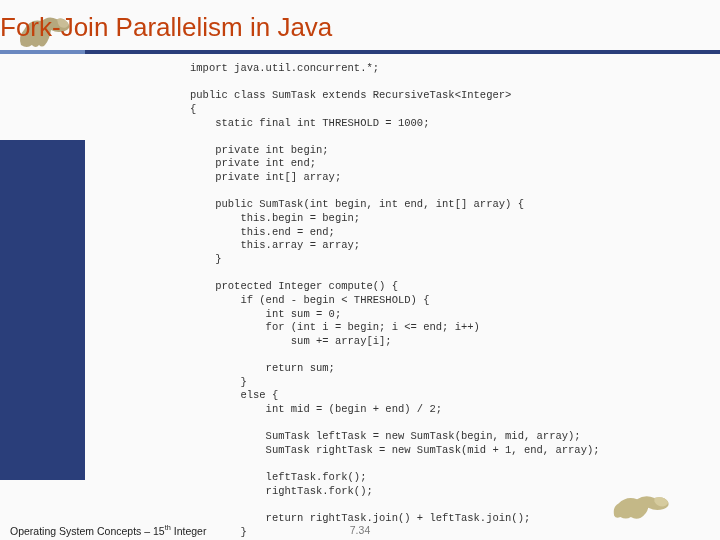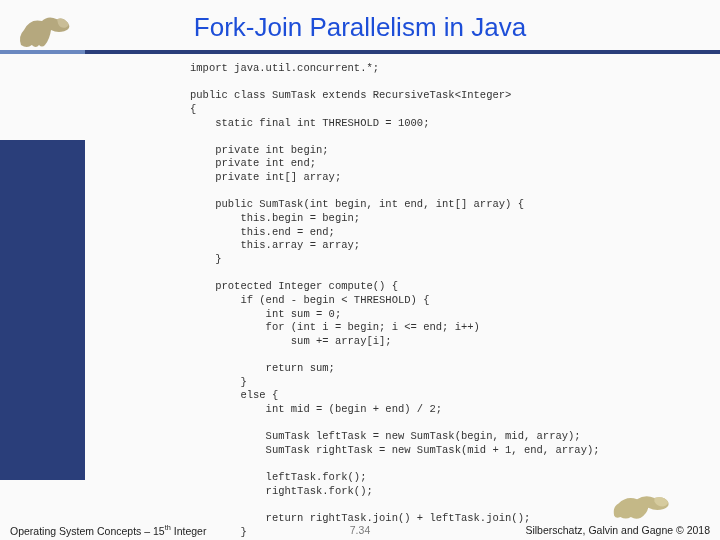--- a/index.html
+++ b/index.html
@@ -26,24 +26,24 @@
     top: 0;
     width: 85px;
     height: 4px;
     background: #6a88c0;
   }
   .title {
     position: absolute;
     top: 12px;
     left: 0;
     right: 0;
-    text-align: center;
+    text-align: left;
     font-size: 26px;
     font-weight: 400;
-    color: #1d4ed8;
+    color: #c2410c;
   }
   .dino-top {
     position: absolute;
     top: 12px;
     left: 14px;
     width: 62px;
     height: 42px;
   }
   .dino-bottom {
     position: absolute;
@@ -140,14 +140,13 @@
 <svg class="dino-bottom" viewBox="0 0 100 55">
   <path d="M5 45 Q2 30 12 25 Q25 12 42 18 Q55 10 70 16 Q85 12 92 22 Q96 30 85 34 Q72 38 60 32 Q58 42 48 48 Q40 52 32 47 Q24 52 15 47 Q8 50 5 45 Z" fill="#c4b887"></path>
   <path d="M70 16 Q85 12 92 22 Q93 28 84 30 Q74 30 70 22 Z" fill="#d6cb9e"></path>
 </svg>
 
 <div class="footer">
   <div class="footer-left">
     <span>Operating System Concepts – 15</span><sup>th</sup><span> Integer</span>
   </div>
   <div class="footer-center">7.34</div>
-  <div class="footer-right">Silberschatz, Galvin and Gagne © 2018</div>
 </div>
 
 </body></html>

